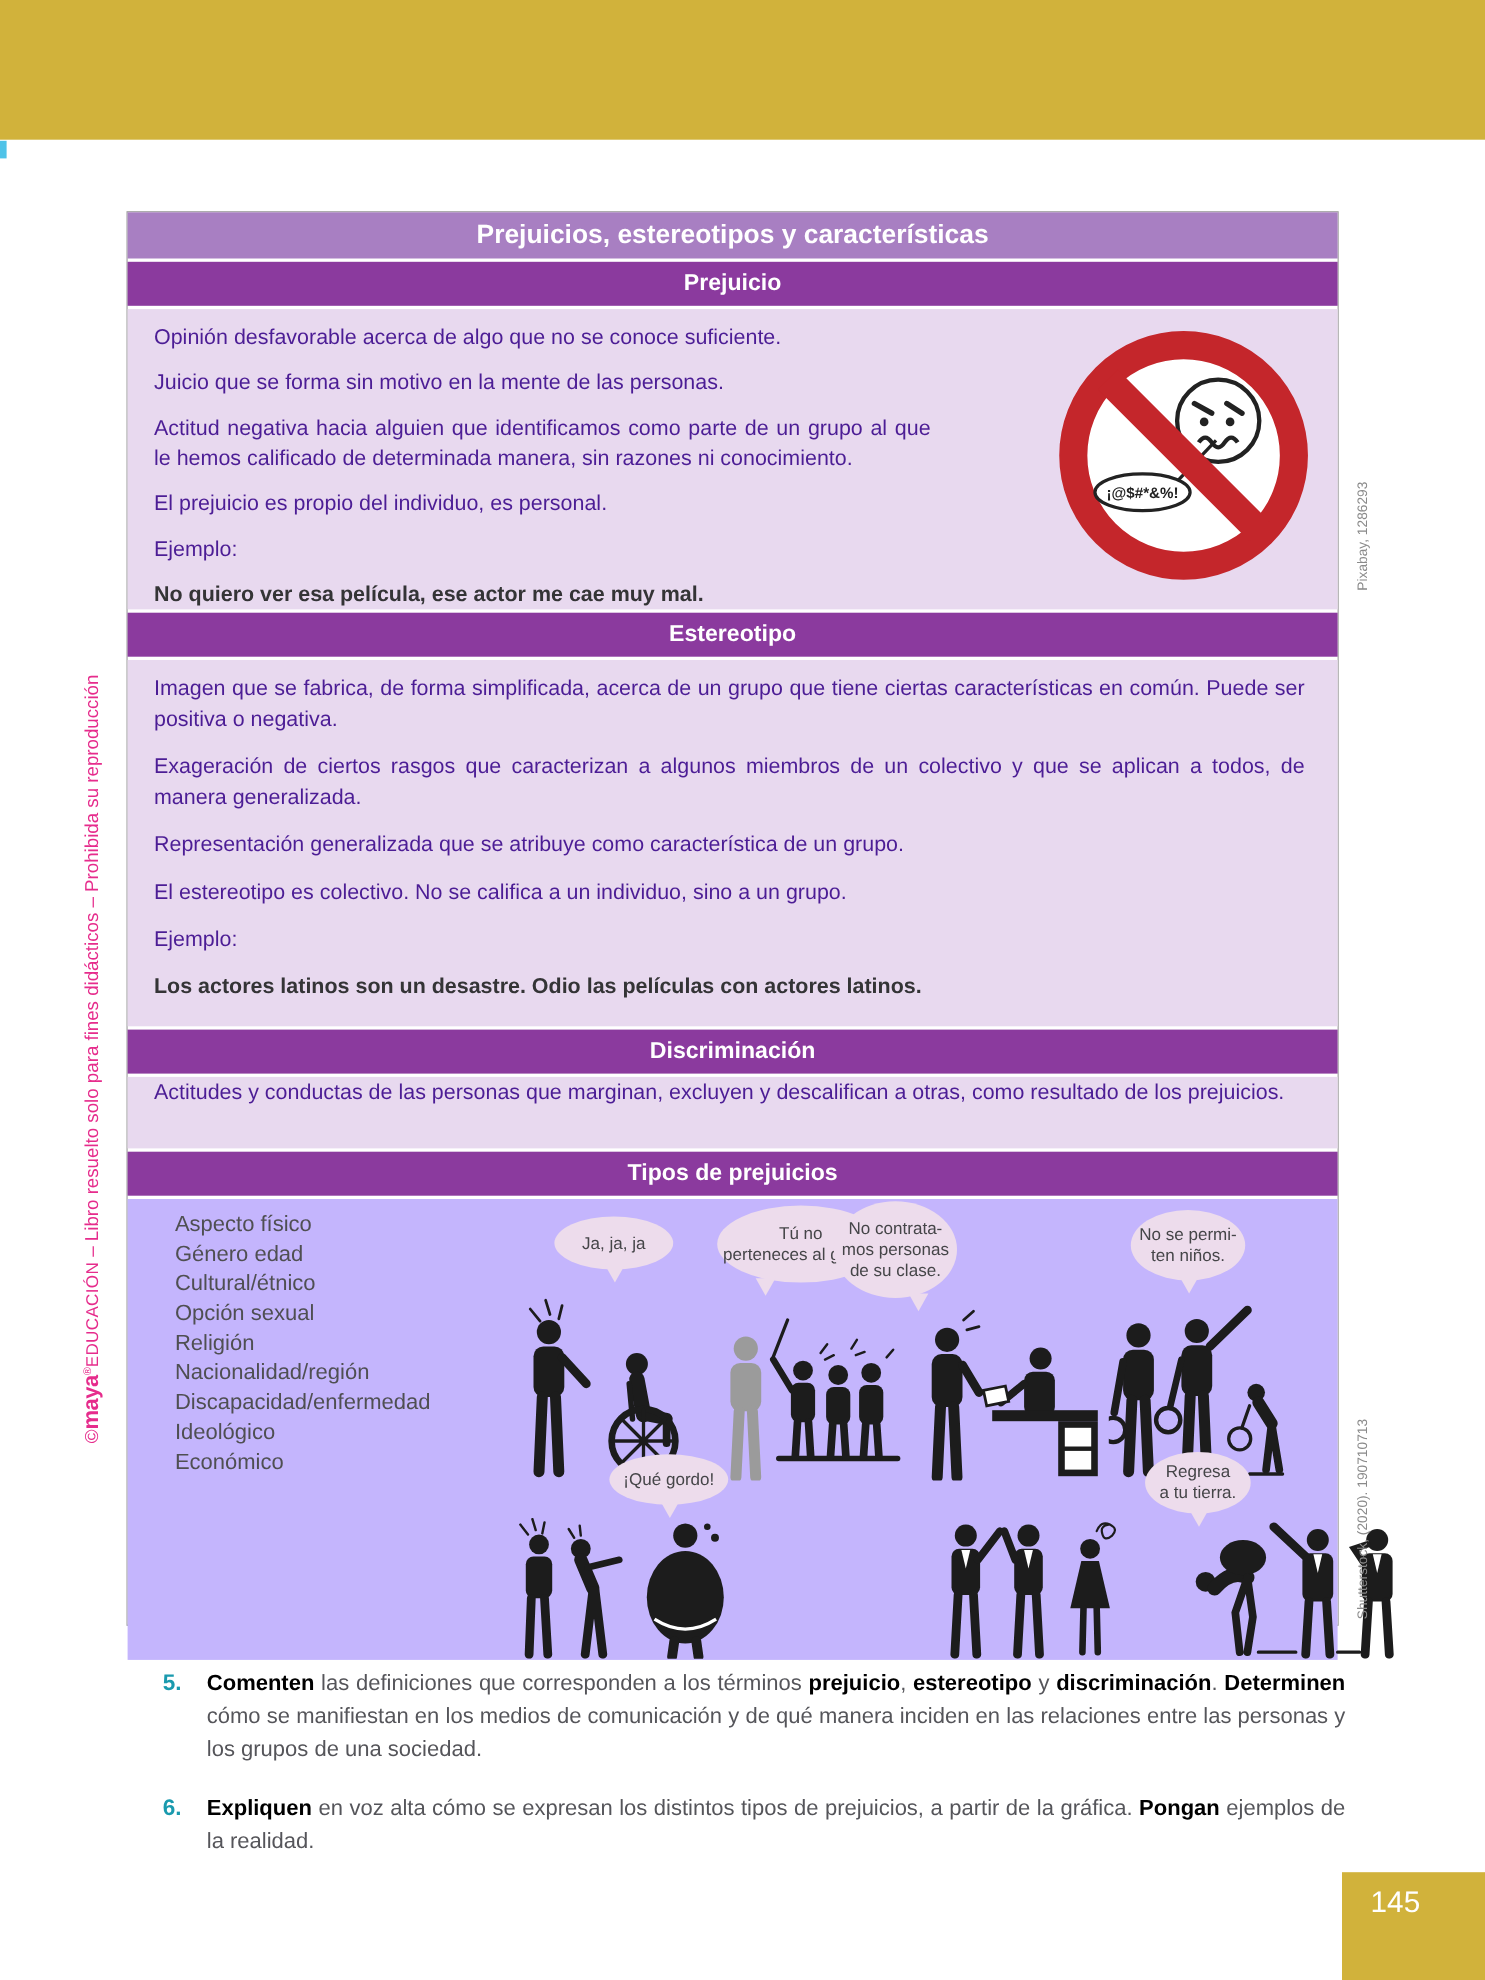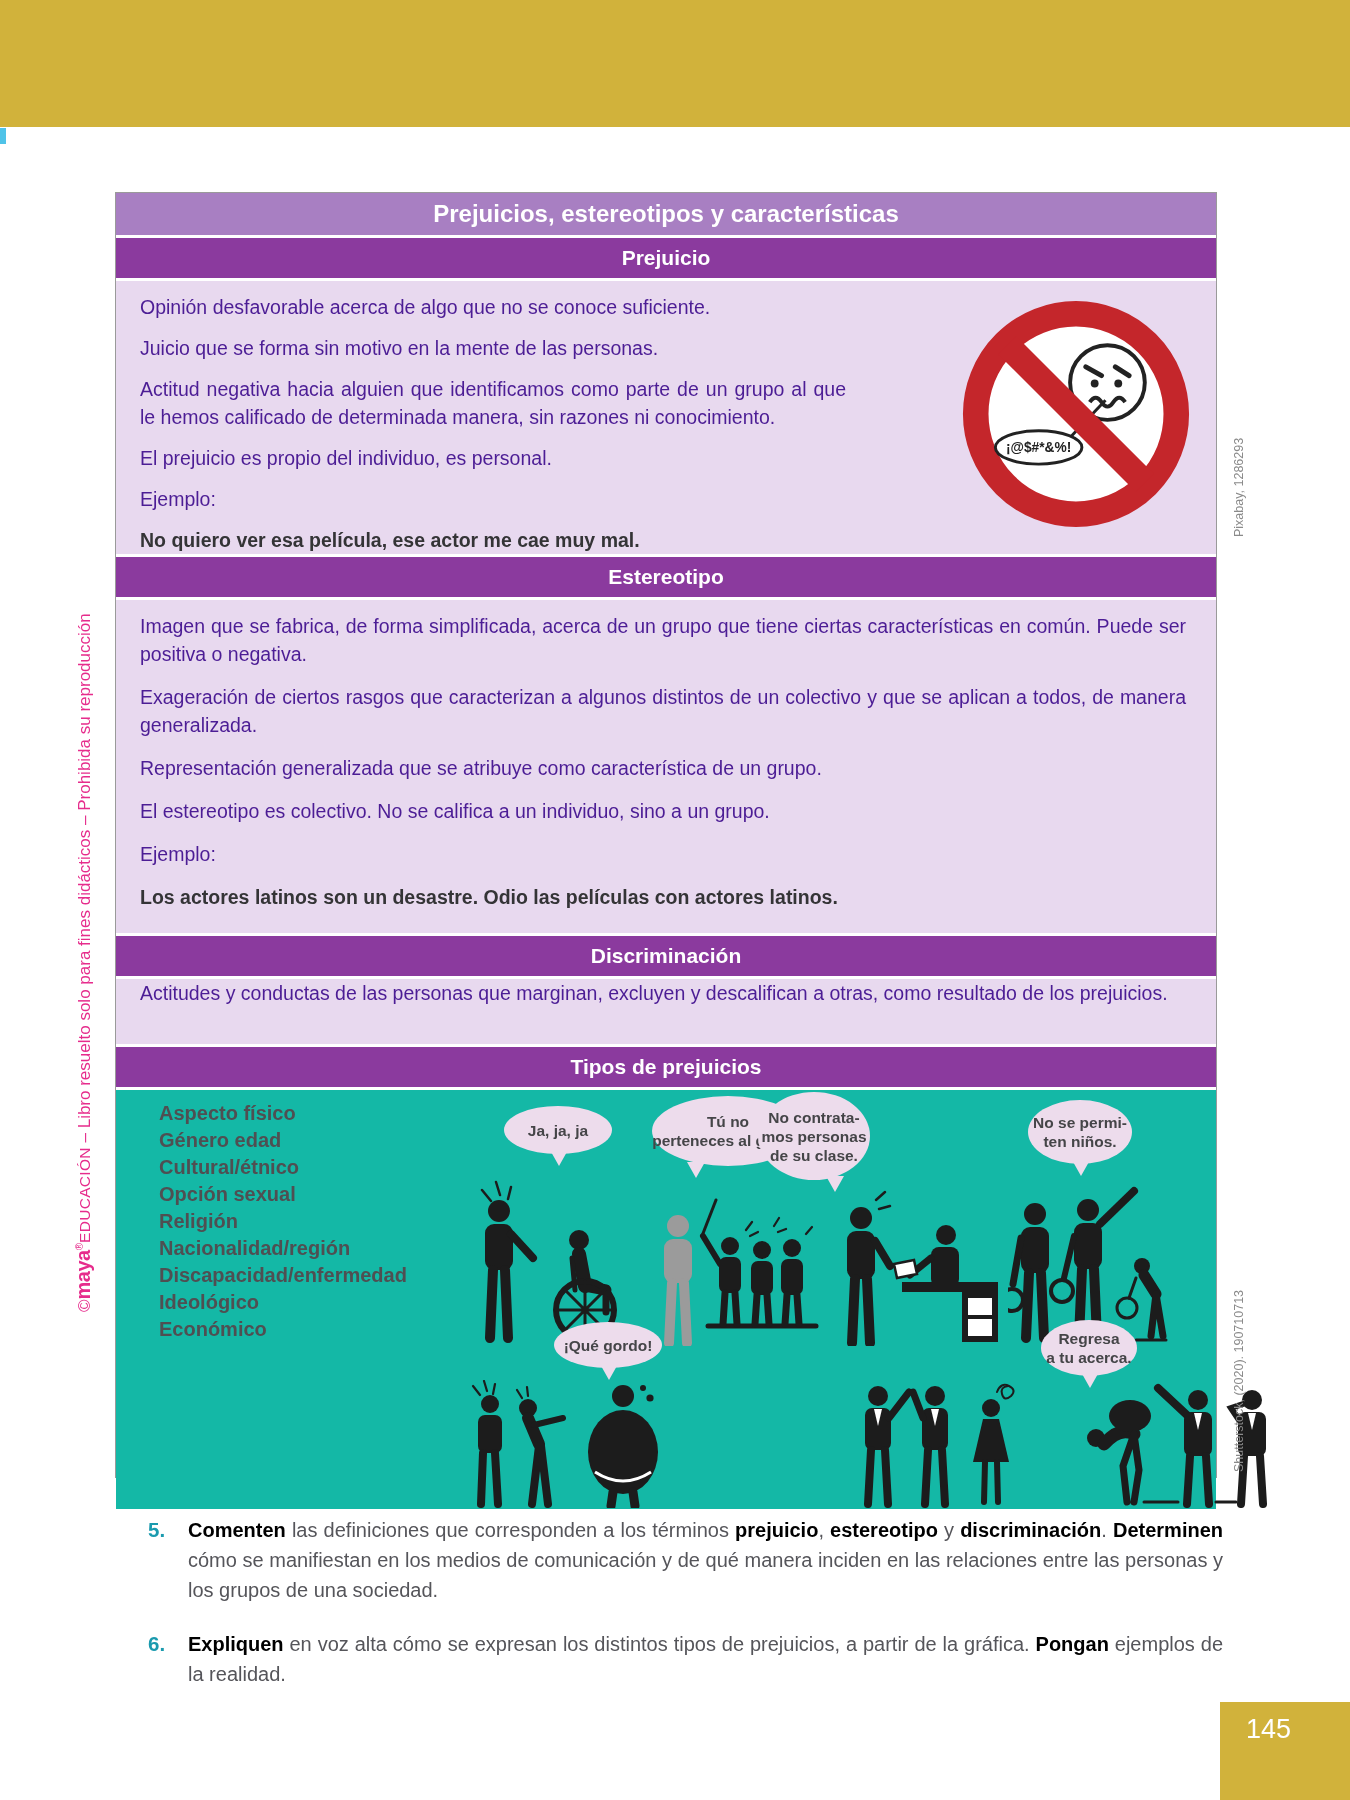--- a/index.html
+++ b/index.html
@@ -34,21 +34,21 @@
   .tbody p.example { color:#343436; font-weight:bold; }
   #body-prejuicio { height:273px; }
   #body-prejuicio .inner { width:760px; }
   #body-estereotipo { height:333px; }
   #body-estereotipo p { margin-bottom:15px; }
   #body-discriminacion { height:65px; }
   #body-discriminacion .inner { padding-top:0; }
 
   .no-sign { position:absolute; left:844px; top:17px; width:232px; height:232px; }
 
-  .figure-area { position:relative; background:#14b8a6; height:419px;font-weight:bold; }
+  .figure-area { position:relative; background:#c4b5fd; height:419px; }
   .tipos-list { position:absolute; left:43px; top:10px; list-style:none; }
   .tipos-list li { font-size:20px; line-height:27px; color:#4f4f52; }
 
   .scene { position:absolute; }
   .bubble { position:absolute; background:#eddcec; border-radius:50%;
     display:flex; align-items:center; justify-content:center; text-align:center;
     font-size:15.5px; line-height:19px; color:#454548; white-space:pre-line; }
   .bubble:after { content:""; position:absolute; bottom:-12px; left:50%; margin-left:-8px;
     border-left:9px solid transparent; border-right:9px solid transparent;
     border-top:16px solid #eddcec; }
@@ -117,21 +117,21 @@
       </svg>
     </div>
 
     <div class="bar">
       <span>Estereotipo</span>
     </div>
 
     <div class="tbody" id="body-estereotipo">
       <div class="inner">
         <p>Imagen que se fabrica, de forma simplificada, acerca de un grupo que tiene ciertas características en común. Puede ser positiva o negativa.</p>
-        <p>Exageración de ciertos rasgos que caracterizan a algunos distintos de un colectivo y que se aplican a todos, de manera generalizada.</p>
+        <p>Exageración de ciertos rasgos que caracterizan a algunos miembros de un colectivo y que se aplican a todos, de manera generalizada.</p>
         <p class="nj">Representación generalizada que se atribuye como característica de un grupo.</p>
         <p class="nj">El estereotipo es colectivo. No se califica a un individuo, sino a un grupo.</p>
         <p class="nj">Ejemplo:</p>
         <p class="nj example">Los actores latinos son un desastre. Odio las películas con actores latinos.</p>
       </div>
     </div>
 
     <div class="bar">
       <span>Discriminación</span>
     </div>
@@ -234,21 +234,21 @@
         <circle class="fill" cx="134" cy="88" r="8"></circle>
         <path class="ink" stroke-width="11" d="M136,97 L148,116"></path>
         <path class="ink" stroke-width="7" d="M148,116 L143,158 M148,116 L155,158"></path>
         <path class="ink" stroke-width="3" d="M128,100 L121,120"></path>
         <circle class="ink" cx="119" cy="130" r="10" stroke-width="3"></circle>
         <path class="ink" stroke-width="3" d="M50,162 L98,162 M128,162 L158,162"></path>
       </svg>
 
       <div class="bubble" style="left:438px; top:232px; width:108px; height:46px;">¡Qué gordo!</div>
       <div class="bubble" style="left:925px; top:230px; width:96px; height:56px;">Regresa
-a tu acerca.</div>
+a tu tierra.</div>
 
       <svg class="scene" style="left:355px; top:290px;" width="215" height="128" viewBox="0 0 215 128">
         <path class="ink" stroke-width="2.2" d="M2,6 l7,9 M13,1 l3,10 M24,4 l-2,10"></path>
         <circle class="fill" cx="19" cy="24" r="9"></circle>
         <rect class="fill" x="7" y="35" width="24" height="38" rx="7"></rect>
         <path class="ink" stroke-width="8" d="M12,73 L10,124 M24,73 L27,124"></path>
         <path class="ink" stroke-width="2.2" d="M46,10 l5,8 M56,7 l1,9"></path>
         <circle class="fill" cx="57" cy="28" r="9"></circle>
         <path class="ink" stroke-width="12" d="M57,38 L68,64"></path>
         <path class="ink" stroke-width="6" d="M63,45 L92,38"></path>

